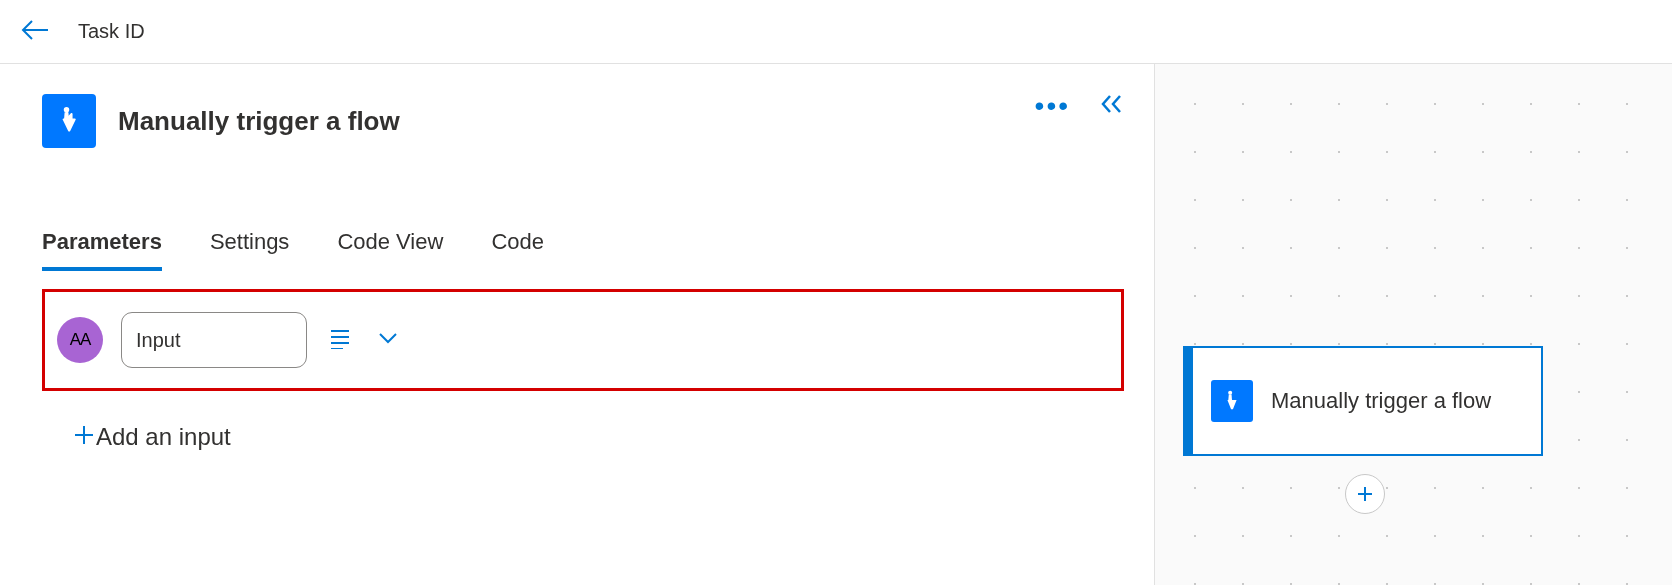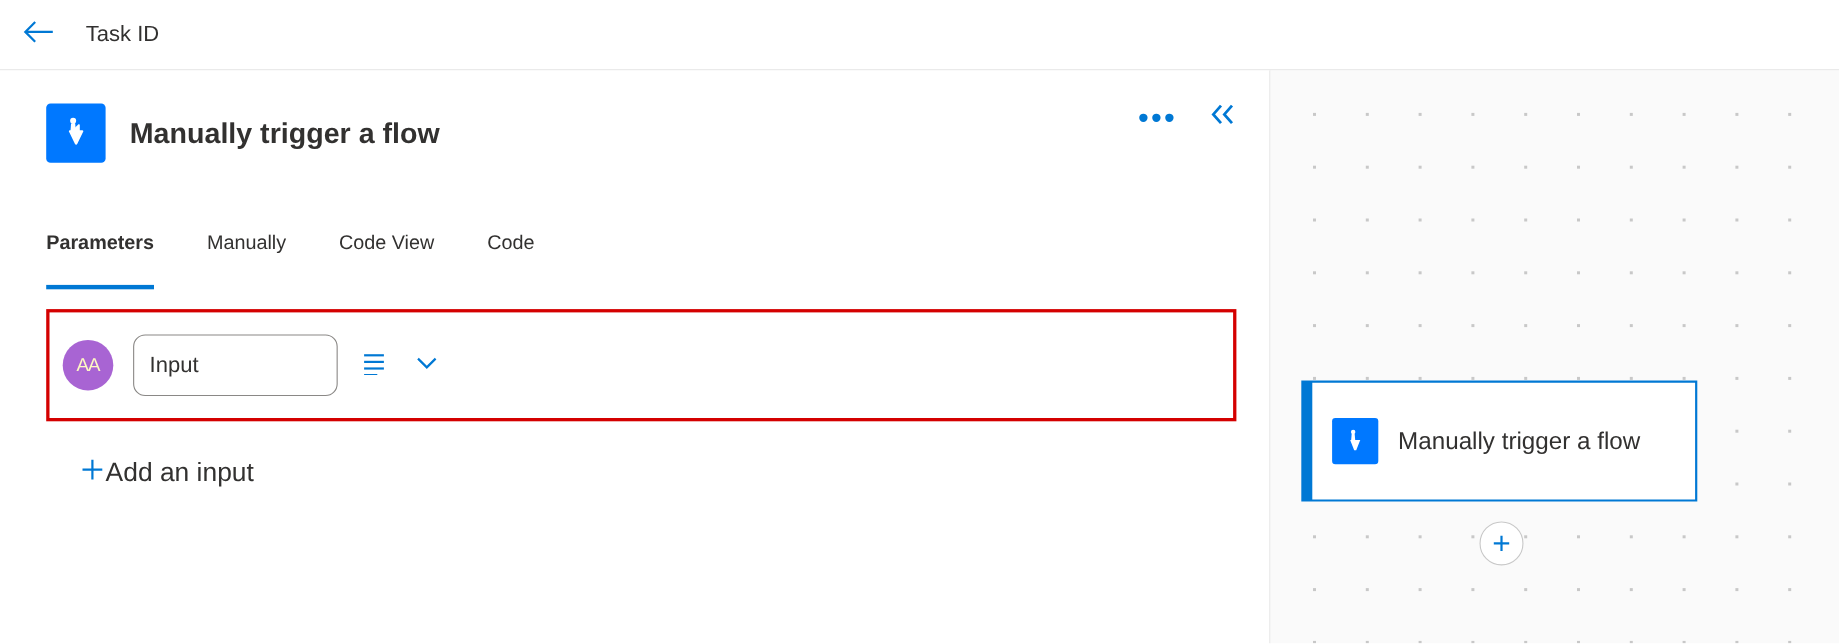--- a/index.html
+++ b/index.html
@@ -51,44 +51,45 @@
   .ellipsis { color: #0078d4; font-size: 28px; letter-spacing: 2px; cursor: pointer; line-height: 10px; }
   .collapse-ch { cursor: pointer; }
 
   .tabbar {
     display: flex;
     gap: 48px;
     margin-top: 62px;
     border-bottom: 0;
   }
   .tab {
-    font-size: 18px;
+    font-size: 22px;
     color: #323130;
-    padding-bottom: 28px;
+    padding-bottom: 12px;
     cursor: pointer;
     border-bottom: 4px solid transparent;
+    margin-top: 19px;
   }
   .tab.active {
     font-weight: 600;
     border-bottom-color: #0078d4;
   }
 
   .highlight-box {
     margin-top: 18px;
     border: 3px solid #d40000;
     padding: 20px 12px;
     display: flex;
     align-items: center;
     gap: 18px;
   }
   .text-type-circle {
     width: 46px; height: 46px;
     border-radius: 50%;
     background: #a864d3;
-    color: #fef9c3;
+    color: #000000;
     display: flex; align-items: center; justify-content: center;
     font-size: 17px;
     letter-spacing: -1px;
   }
   .field-input {
     height: 56px;
     border: 1px solid #8a8886;
     font-size: 20px;
     padding: 0 14px;
     color: #323130;
@@ -190,21 +191,21 @@
       <span class="collapse-ch">
         <svg width="26" height="20" viewBox="0 0 26 20" fill="none" stroke="#0078d4" stroke-width="2.5">
           <path d="M10 2 L3 10 L10 18"></path>
           <path d="M20 2 L13 10 L20 18"></path>
         </svg>
       </span>
     </div>
 
     <div class="tabbar">
       <div class="tab active">Parameters</div>
-      <div class="tab">Manually</div>
+      <div class="tab">Settings</div>
       <div class="tab">Code View</div>
       <div class="tab">Code</div>
     </div>
 
     <div class="highlight-box">
       <div class="text-type-circle">AA</div>
       <input class="field-input name-input" value="Input" style="">
       <span class="lines-icon">
         <svg width="22" height="22" viewBox="0 0 22 22" stroke="#0078d4" stroke-width="2">
           <line x1="2" y1="4" x2="20" y2="4"></line>

